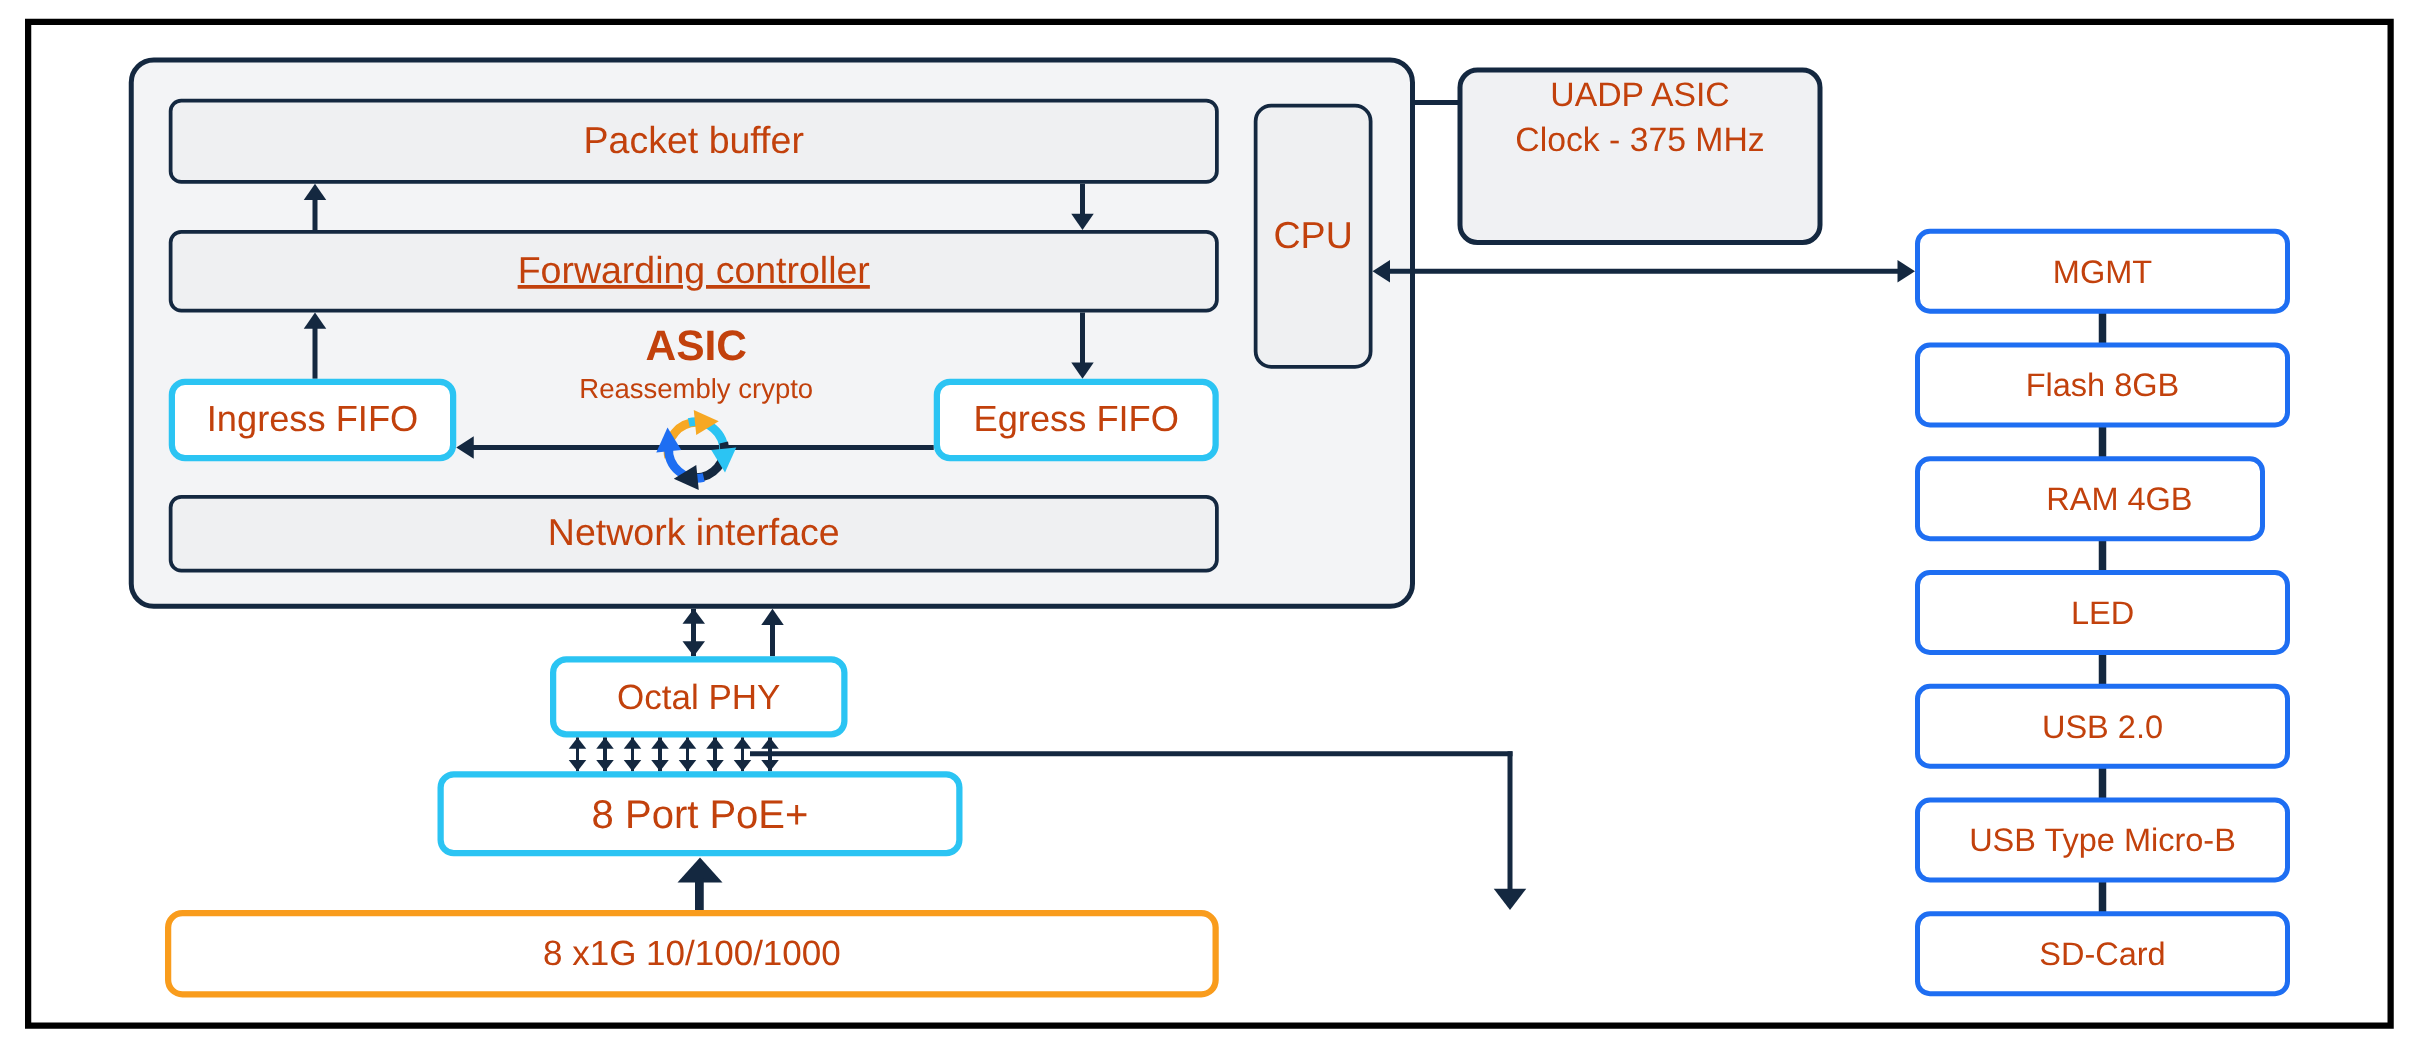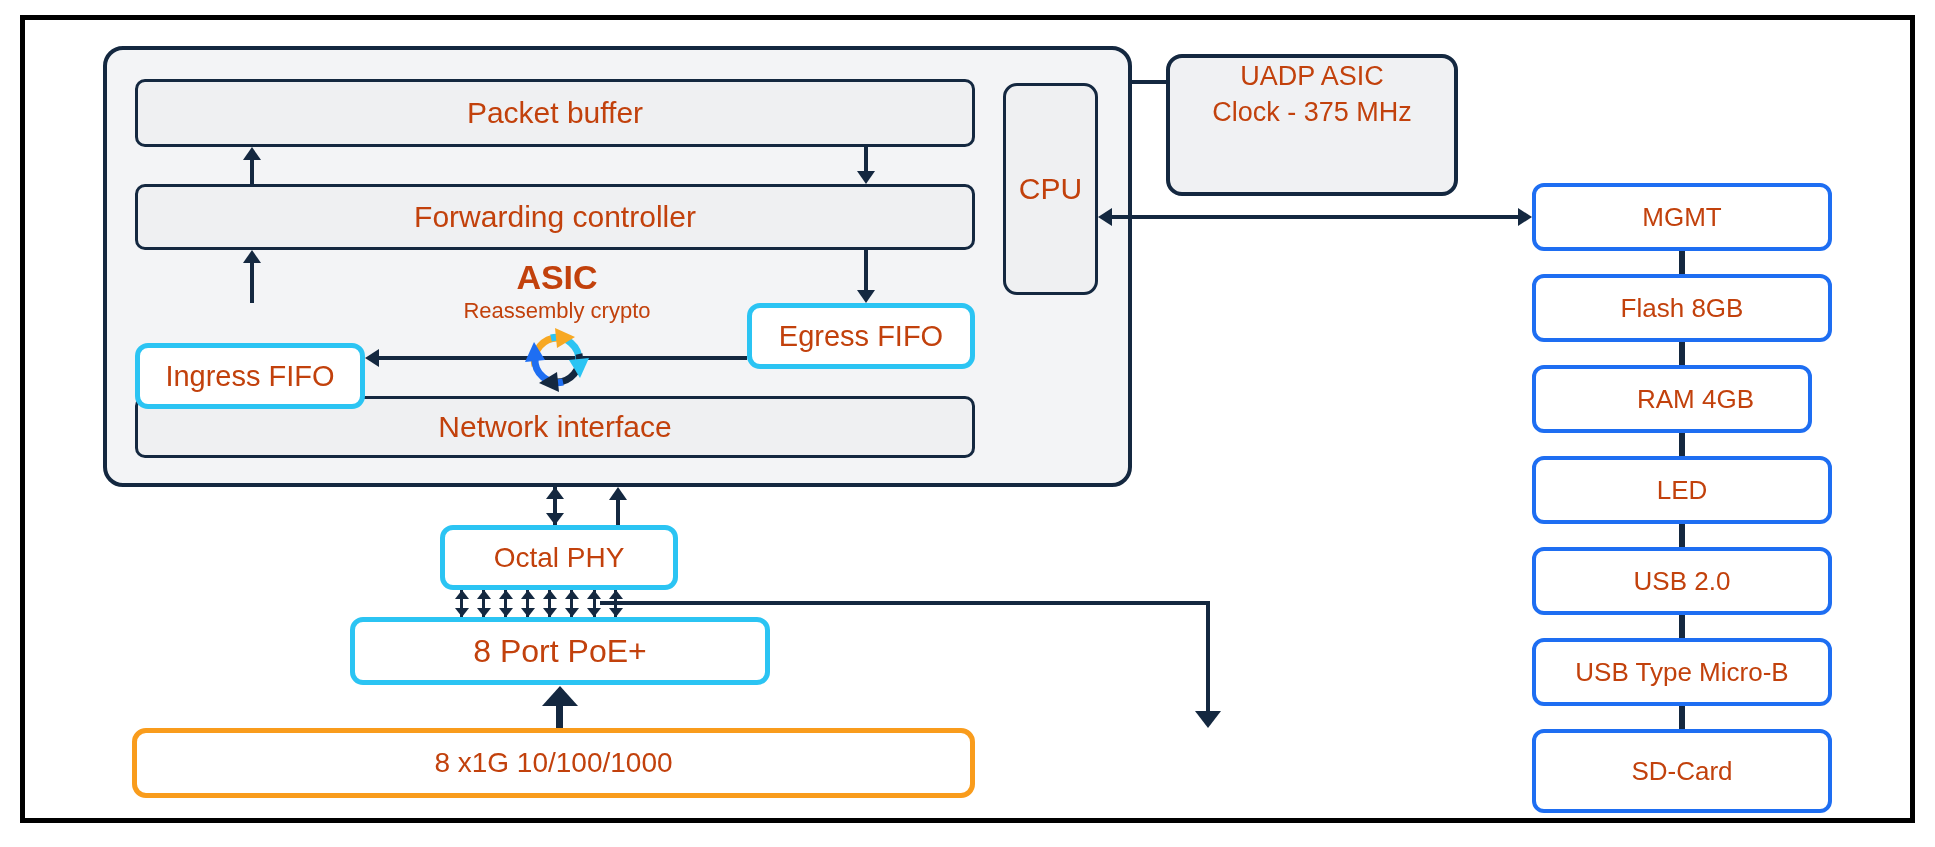--- a/index.html
+++ b/index.html
@@ -52,21 +52,21 @@
 <div class="canvas">
 
   <div class="abs frame"></div>
 
   <div class="abs asic"></div>
 
   <div class="abs gbox" style="left:135px;top:79px;width:840px;height:68px;">
     <span>Packet buffer</span>
   </div>
 
-  <div class="abs gbox" style="left:135px;top:184px;width:840px;height:66px;">
+  <div class="abs gbox" style="left:135px;top:184px;width:840px;height:66px;text-decoration:underline;">
     <span>Forwarding controller</span>
   </div>
 
   <div class="abs title" style="left:457px;top:258px;width:200px;">ASIC</div>
   <div class="abs subtitle" style="left:417px;top:298px;width:280px;">Reassembly crypto</div>
 
   <svg class="abs" style="left:521px;top:324px;z-index:3;" width="72" height="72" viewBox="0 0 72 72">
     <g fill="none" stroke-width="7">
       <g stroke="#f7a823">
           <path d="M14 42 A23 23 0 0 1 38 14"></path>
@@ -88,21 +88,21 @@
         </g>
       <g transform="rotate(180 36 36)">
           <polygon points="34,4 54,13 36,24" fill="#142840"></polygon>
         </g>
       <g transform="rotate(270 36 36)">
           <polygon points="34,4 54,13 36,24" fill="#1e6ef2"></polygon>
         </g>
     </g>
   </svg>
 
-  <div class="abs cyanbox" style="left:135px;top:303px;width:230px;height:66px;z-index:2;margin-top:40px;">
+  <div class="abs cyanbox" style="left:135px;top:303px;width:230px;height:66px;z-index:2;">
     <span>Ingress FIFO</span>
   </div>
   <div class="abs cyanbox" style="left:747px;top:303px;width:228px;height:66px;z-index:2;">
     <span>Egress FIFO</span>
   </div>
 
   <div class="abs gbox" style="left:135px;top:396px;width:840px;height:62px;">
     <span>Network interface</span>
   </div>
 
@@ -145,21 +145,21 @@
     </div>
   <div class="abs bluebox" style="left:1532px;top:456px;width:300px;height:68px;">
     <span>LED</span>
     </div>
   <div class="abs bluebox" style="left:1532px;top:547px;width:300px;height:68px;">
     <span>USB 2.0</span>
     </div>
   <div class="abs bluebox" style="left:1532px;top:638px;width:300px;height:68px;">
     <span>USB Type Micro-B</span>
     </div>
-  <div class="abs bluebox" style="left:1532px;top:729px;width:300px;height:84px;">
+  <div class="abs bluebox" style="left:1532px;top:729px;width:300px;height:68px;">
     <span>SD-Card</span>
     </div>
 
   <div class="abs dbl" style="left:546px;top:487px;"></div>
   <div class="abs ln" style="left:616px;top:498px;width:4px;height:27px;"></div>
   <div class="abs ah up" style="left:609px;top:487px;"></div>
 
   <div class="abs cyanbox" style="left:440px;top:525px;width:238px;height:65px;font-size:28px;">
     <span>Octal PHY</span>
   </div>

